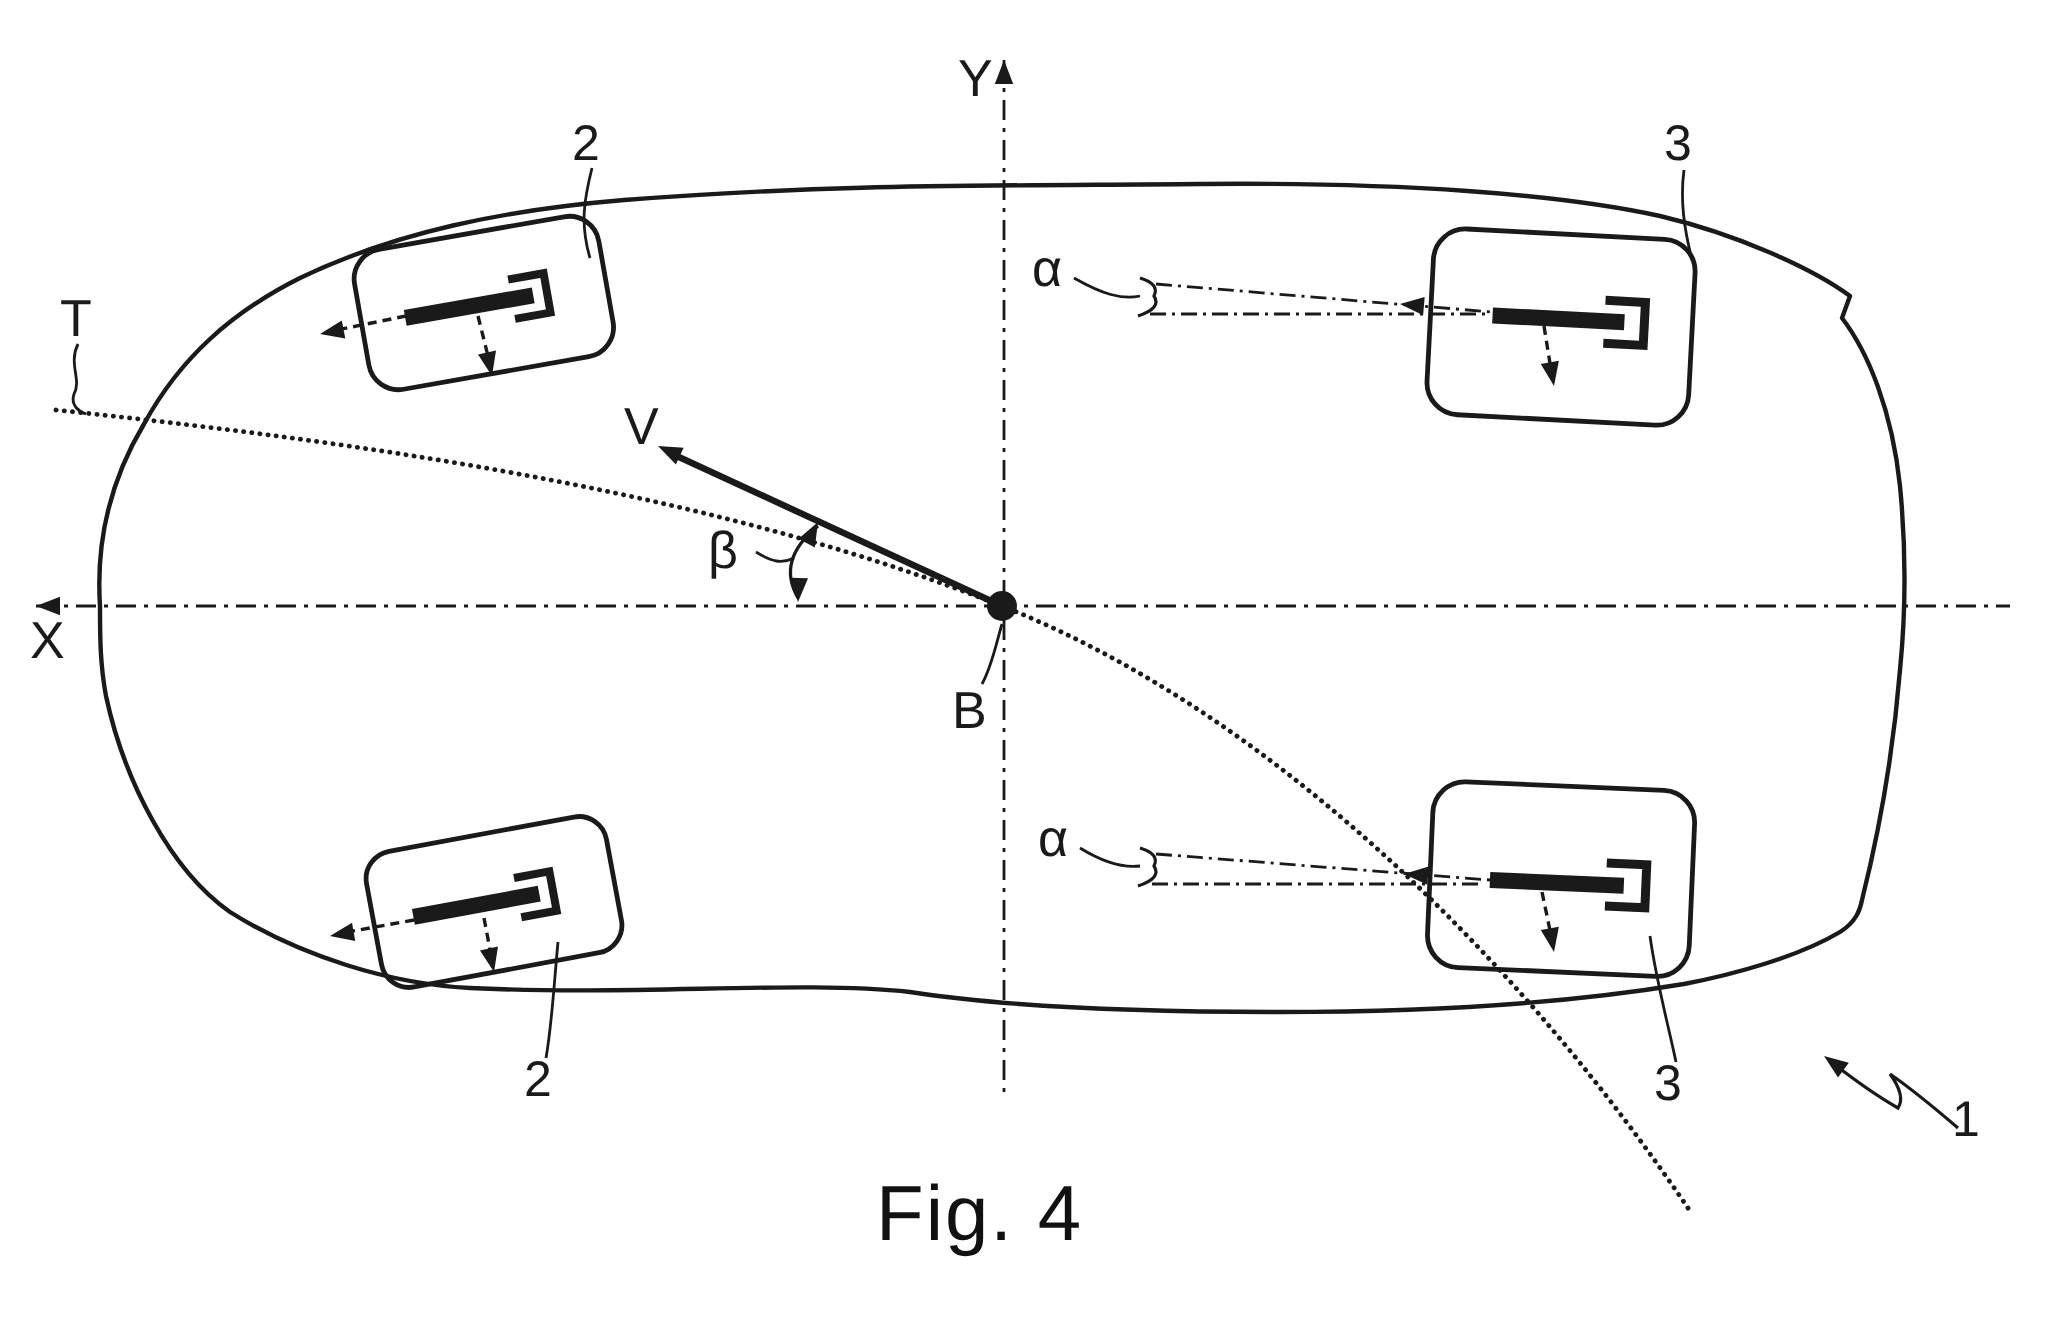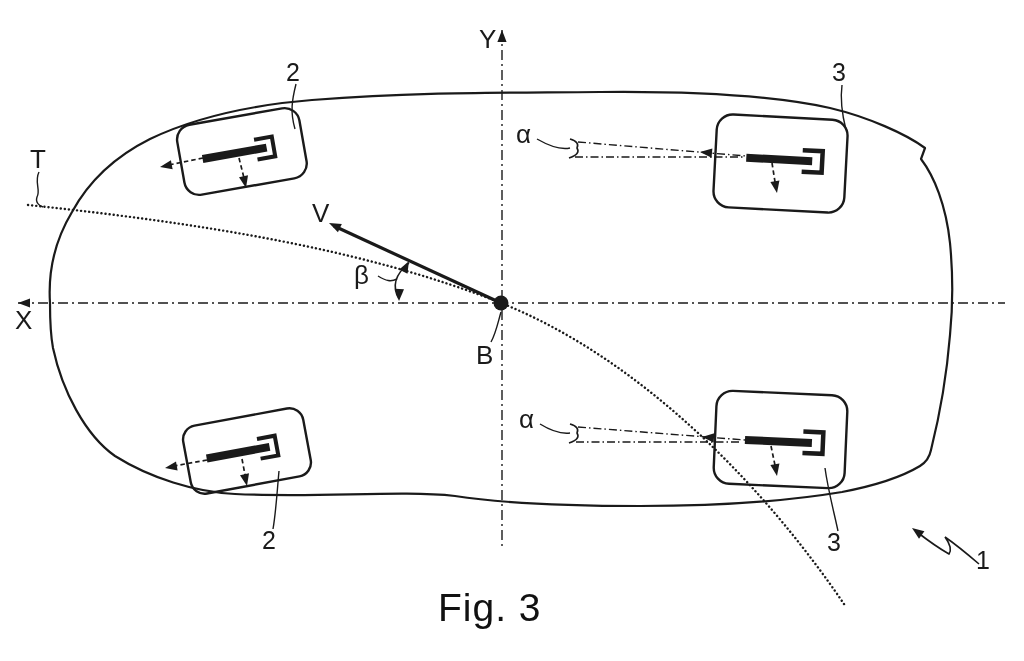--- a/index.html
+++ b/index.html
@@ -168,14 +168,14 @@
   <div class="lbl" style="left:354px;top:262px;">β</div>
   <div class="lbl" style="left:476px;top:342px;">B</div>
   <div class="lbl" style="left:516px;top:121px;">α</div>
   <div class="lbl" style="left:519px;top:406px;">α</div>
   <div class="lbl digit" style="left:286px;top:60px;">2</div>
   <div class="lbl digit" style="left:262px;top:528px;">2</div>
   <div class="lbl digit" style="left:832px;top:60px;">3</div>
   <div class="lbl digit" style="left:827px;top:530px;">3</div>
   <div class="lbl digit" style="left:976px;top:548px;">1</div>
 
-  <div class="caption">Fig. 3</div>
+  <div class="caption">Fig. 4</div>
 </div>
 
 </body></html>

